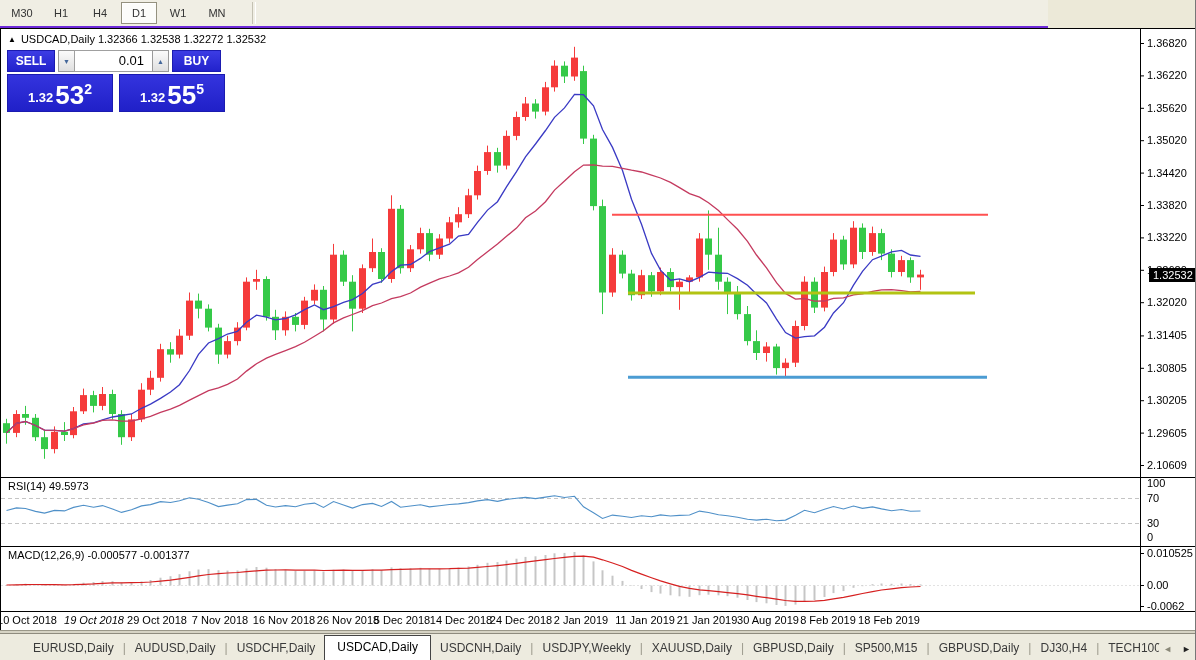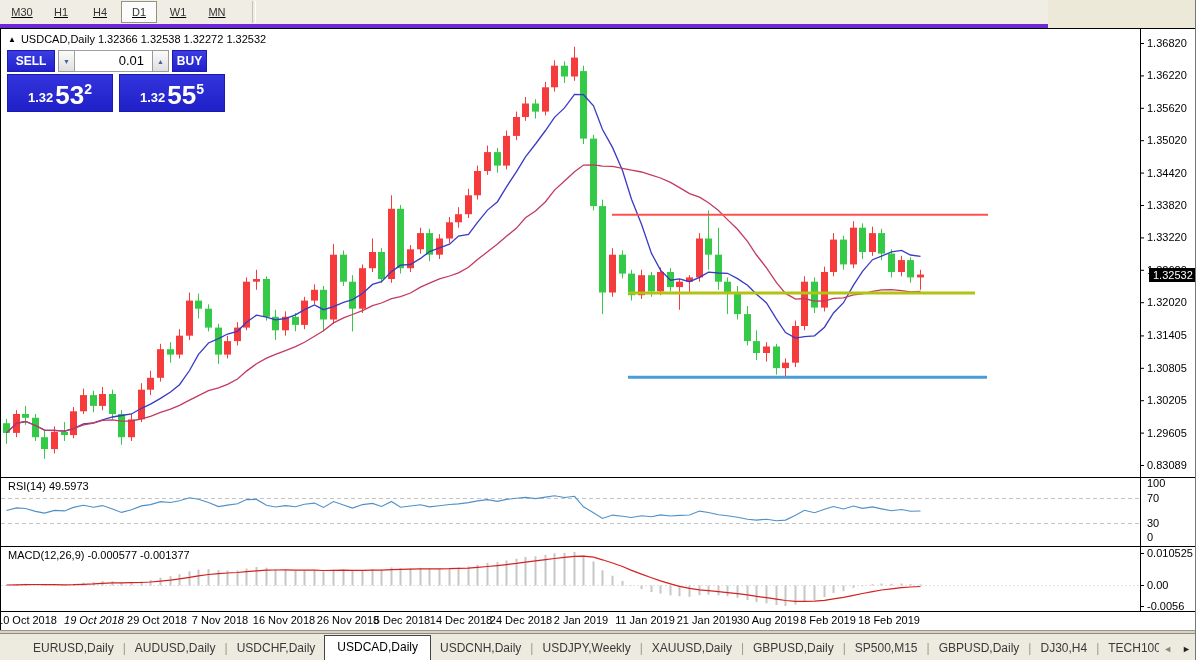--- a/index.html
+++ b/index.html
@@ -1,40 +1,40 @@
 <!DOCTYPE html>
 <html><head>
 <meta charset="utf-8">
 <style>
   html,body{margin:0;padding:0;background:#d8d5c8;}
   .screen{position:relative;width:1196px;height:660px;background:#ece9d8;
     font-family:"Liberation Sans","DejaVu Sans",sans-serif;overflow:hidden;
     border-right:1px solid #777;box-sizing:border-box;}
   
   .toolbar{position:absolute;top:0;left:0;width:1048px;height:28px;background:#f0eee4;
-    border-bottom:4px solid #6d28d9;display:flex;align-items:center;padding-left:4px;box-sizing:border-box;z-index:6;text-decoration:underline;}
+    border-bottom:2px solid #6d28d9;display:flex;align-items:center;padding-left:4px;box-sizing:border-box;z-index:6;}
   .tf-btn{height:20px;min-width:24px;padding:0 5px;margin-right:3px;font-size:11px;color:#333;
     display:flex;align-items:center;justify-content:center;border:1px solid transparent;cursor:default;}
   .tf-btn.active{background:#fcfcfa;border:1px solid #94917f;box-shadow:inset 1px 1px 0 #ffffff;}
   .toolbar-sep{width:2px;height:22px;margin-left:14px;border-left:1px solid #c4c1b2;border-right:1px solid #fff;}
   
   .chart-window{position:absolute;top:28px;left:0;width:1196px;height:602px;background:#fff;
     border-top:1px solid #000;border-left:1px solid #000;box-sizing:border-box;z-index:1;}
   .bottom-strip{position:absolute;top:630px;left:0;width:1196px;height:3px;background:#d6d3c4;border-top:1px solid #9a9788;z-index:5;}
   #chart-svg{position:absolute;top:0;left:0;width:1196px;height:660px;z-index:2;pointer-events:none;}
   .plot-hit{position:absolute;left:1px;top:29px;width:1139px;height:582px;z-index:3;}
   
   .chart-title{position:absolute;left:8px;top:33px;font-size:11px;color:#000;z-index:4;display:flex;align-items:center;}
   .chart-title .tri{font-size:8px;margin-right:5px;line-height:11px;}
   
   .trade-panel{position:absolute;left:7px;top:50px;width:218px;height:62px;z-index:4;}
   .tp-btn{position:absolute;background:linear-gradient(#3c3ce4,#2222cc);color:#fff;font-size:12px;font-weight:700;
     display:flex;align-items:center;justify-content:center;border:1px solid #1b1bb0;box-sizing:border-box;}
   .tp-sell-btn{left:0;top:0;width:48px;height:22px;text-align:center;}
-  .tp-buy-btn{left:165px;top:0;width:35px;height:22px;}
+  .tp-buy-btn{left:165px;top:0;width:49px;height:22px;}
   .tp-spin{position:absolute;top:0;width:17px;height:22px;background:linear-gradient(#fbfbfb,#dfdfdf);
     border:1px solid #9a9a9a;box-sizing:border-box;color:#44679a;font-size:7px;display:flex;align-items:center;justify-content:center;}
   .tp-spin.down{left:51px;}
   .tp-spin.up{left:145px;}
   .tp-vol{position:absolute;left:67px;top:0;width:79px;height:22px;background:#fff;border:1px solid #a0a0a0;
     box-sizing:border-box;font-size:13px;color:#000;text-align:right;padding:2px 8px 0 0;}
   .tp-price{position:absolute;top:24px;width:106px;height:38px;background:linear-gradient(#3434de,#2020c8);
     border:1px solid #1b1bb0;box-sizing:border-box;color:#fff;display:flex;align-items:flex-end;justify-content:center;padding-bottom:2px;}
   .tp-price .sm{font-size:13px;font-weight:700;margin:0 2px 4px 0;}
   .tp-price .big{font-size:26px;font-weight:700;line-height:28px;}
@@ -440,28 +440,28 @@
       <div class="axis-label" style="top: 133.2px;">1.35020</div>
       <div class="axis-label" style="top: 165.6px;">1.34420</div>
       <div class="axis-label" style="top: 198px;">1.33820</div>
       <div class="axis-label" style="top: 230.4px;">1.33220</div>
       <div class="axis-label" style="top: 262.8px;">1.32620</div>
       <div class="axis-label" style="top: 295.2px;">1.32020</div>
       <div class="axis-label" style="top: 328.41px;">1.31405</div>
       <div class="axis-label" style="top: 360.81px;">1.30805</div>
       <div class="axis-label" style="top: 393.21px;">1.30205</div>
       <div class="axis-label" style="top: 425.61px;">1.29605</div>
-      <div class="axis-label" style="top: 458.01px;">0.83089</div>
+      <div class="axis-label" style="top: 458.01px;">2.10609</div>
       <div class="axis-label" style="top: 476px;">100</div>
       <div class="axis-label" style="top: 491px;">70</div>
       <div class="axis-label" style="top: 516px;">30</div>
       <div class="axis-label" style="top: 530px;">0</div>
       <div class="axis-label" style="top: 546px;">0.010525</div>
       <div class="axis-label" style="top: 578px;">0.00</div>
-      <div class="axis-label" style="top: 599px;">-0.0056</div>
+      <div class="axis-label" style="top: 599px;">-0.0062</div>
       <div class="date-label" style="left: 27px;">10 Oct 2018</div>
       <div class="date-label" style="left: 94px; font-style: italic;">19 Oct 2018</div>
       <div class="date-label" style="left: 157px;">29 Oct 2018</div>
       <div class="date-label" style="left: 220px;">7 Nov 2018</div>
       <div class="date-label" style="left: 284px;">16 Nov 2018</div>
       <div class="date-label" style="left: 348px;">26 Nov 2018</div>
       <div class="date-label" style="left: 402px;">5 Dec 2018</div>
       <div class="date-label" style="left: 461px;">14 Dec 2018</div>
       <div class="date-label" style="left: 521px;">24 Dec 2018</div>
       <div class="date-label" style="left: 581px;">2 Jan 2019</div>

